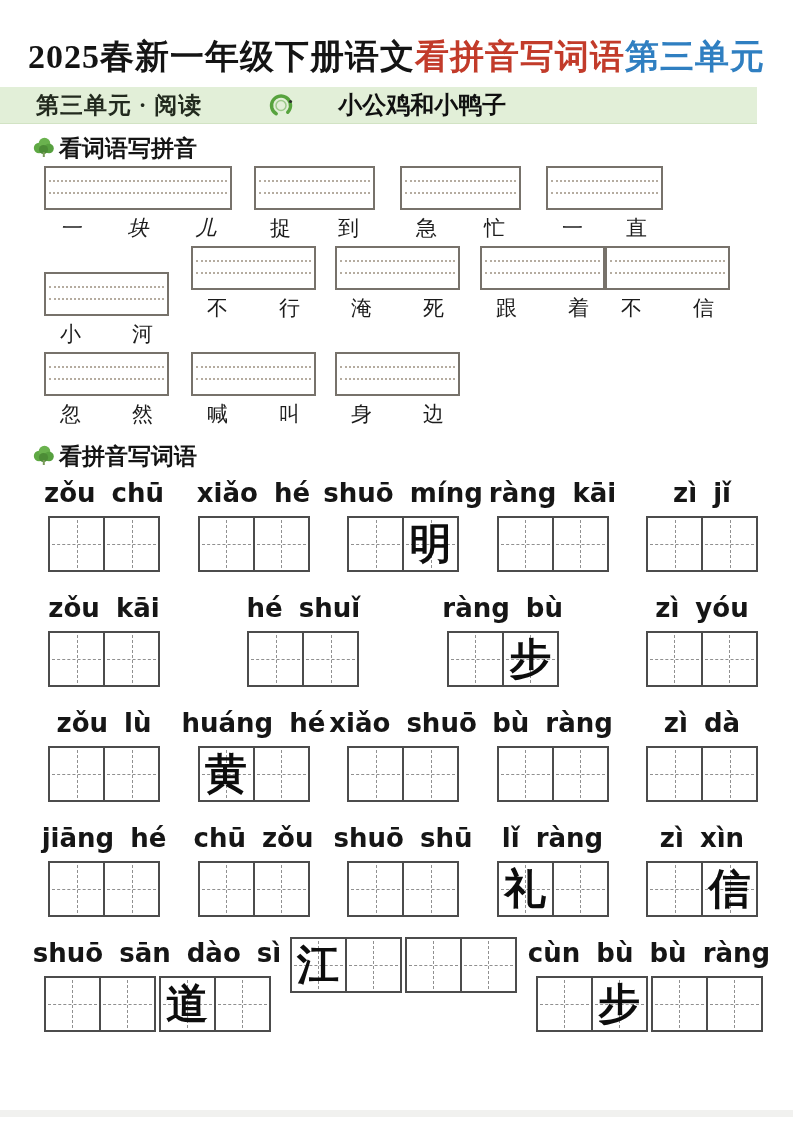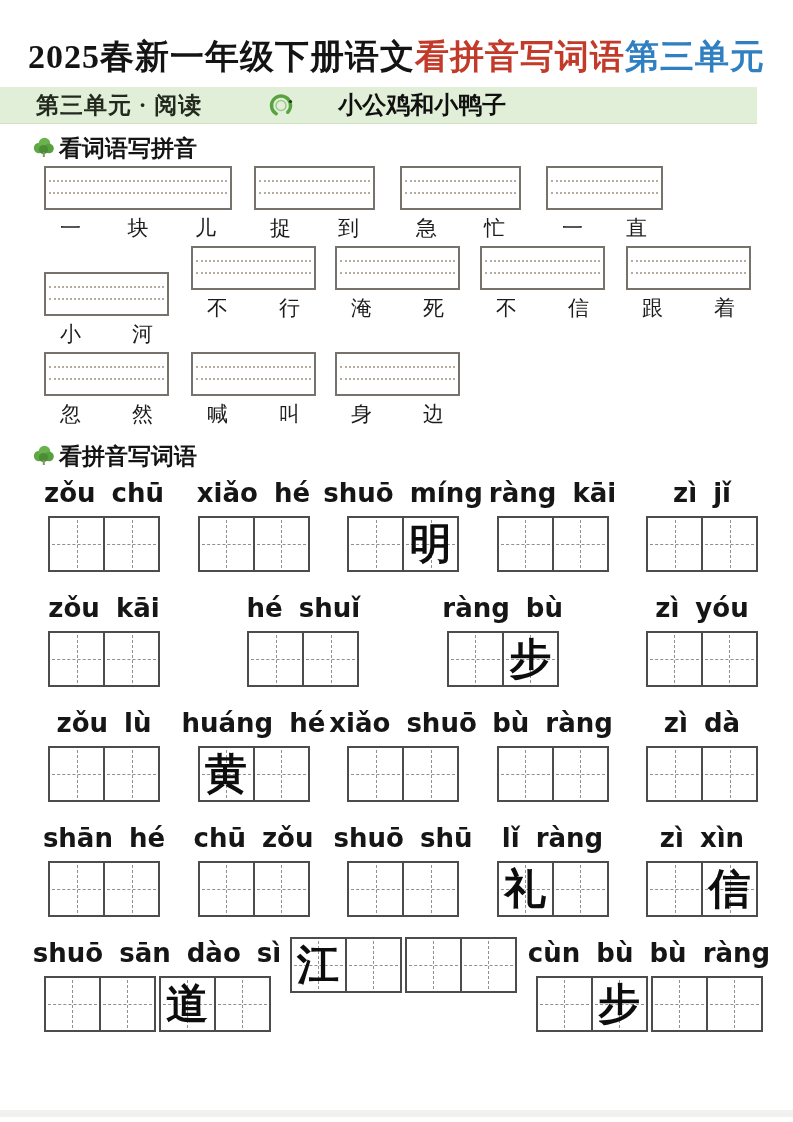--- a/index.html
+++ b/index.html
@@ -94,21 +94,21 @@
       <circle cx="12.5" cy="7.5" r="5.8" fill="#6ab24e"></circle>
       <circle cx="17" cy="12.5" r="4.8" fill="#57a03f"></circle>
       <circle cx="11.5" cy="13.5" r="4.6" fill="#4c8c36"></circle>
       <rect x="10.8" y="16" width="2" height="5" fill="#7a9b5a"></rect>
     </svg>
     <span>看词语写拼音</span>
   </div>
 
   <div id="s1">
     <div class="s1-row">
-        <div class="s1-unit" style="width: 188px; margin-right: 22px;">
+        <div class="s1-unit" style="width: 188px; margin-right: 22px; font-style: italic;">
           <div class="pbox"></div>
           <div class="word">一块儿</div>
         </div>
         <div class="s1-unit" style="width: 121px; margin-right: 25px;">
           <div class="pbox"></div>
           <div class="word">捉到</div>
         </div>
         <div class="s1-unit" style="width: 121px; margin-right: 25px;">
           <div class="pbox"></div>
           <div class="word">急忙</div>
@@ -124,27 +124,27 @@
           <div class="word">小河</div>
         </div>
         <div class="s1-unit" style="width: 125px; margin-right: 19px;">
           <div class="pbox"></div>
           <div class="word">不行</div>
         </div>
         <div class="s1-unit" style="width: 125px; margin-right: 20px;">
           <div class="pbox"></div>
           <div class="word">淹死</div>
         </div>
+        <div class="s1-unit" style="width: 125px; margin-right: 0px;">
+          <div class="pbox"></div>
+          <div class="word">跟着</div>
+        </div>
         <div class="s1-unit" style="width: 125px; margin-right: 21px;">
           <div class="pbox"></div>
           <div class="word">不信</div>
-        </div>
-        <div class="s1-unit" style="width: 125px; margin-right: 0px;">
-          <div class="pbox"></div>
-          <div class="word">跟着</div>
         </div>
       </div>
     <div class="s1-row">
         <div class="s1-unit" style="width: 125px; margin-right: 22px;">
           <div class="pbox"></div>
           <div class="word">忽然</div>
         </div>
         <div class="s1-unit" style="width: 125px; margin-right: 19px;">
           <div class="pbox"></div>
           <div class="word">喊叫</div>
@@ -351,21 +351,21 @@
               </div>
               <div class="cell">
                 <span class="fill"></span>
               </div>
             </div>
           </div>
         </div>
       </div>
     <div class="s2-row">
         <div class="s2-unit">
-          <div class="py">shān hé</div>
+          <div class="py">jiāng hé</div>
           <div class="ggroup">
             <div class="gbox">
               <div class="cell">
                 <span class="fill"></span>
               </div>
               <div class="cell">
                 <span class="fill"></span>
               </div>
             </div>
           </div>

